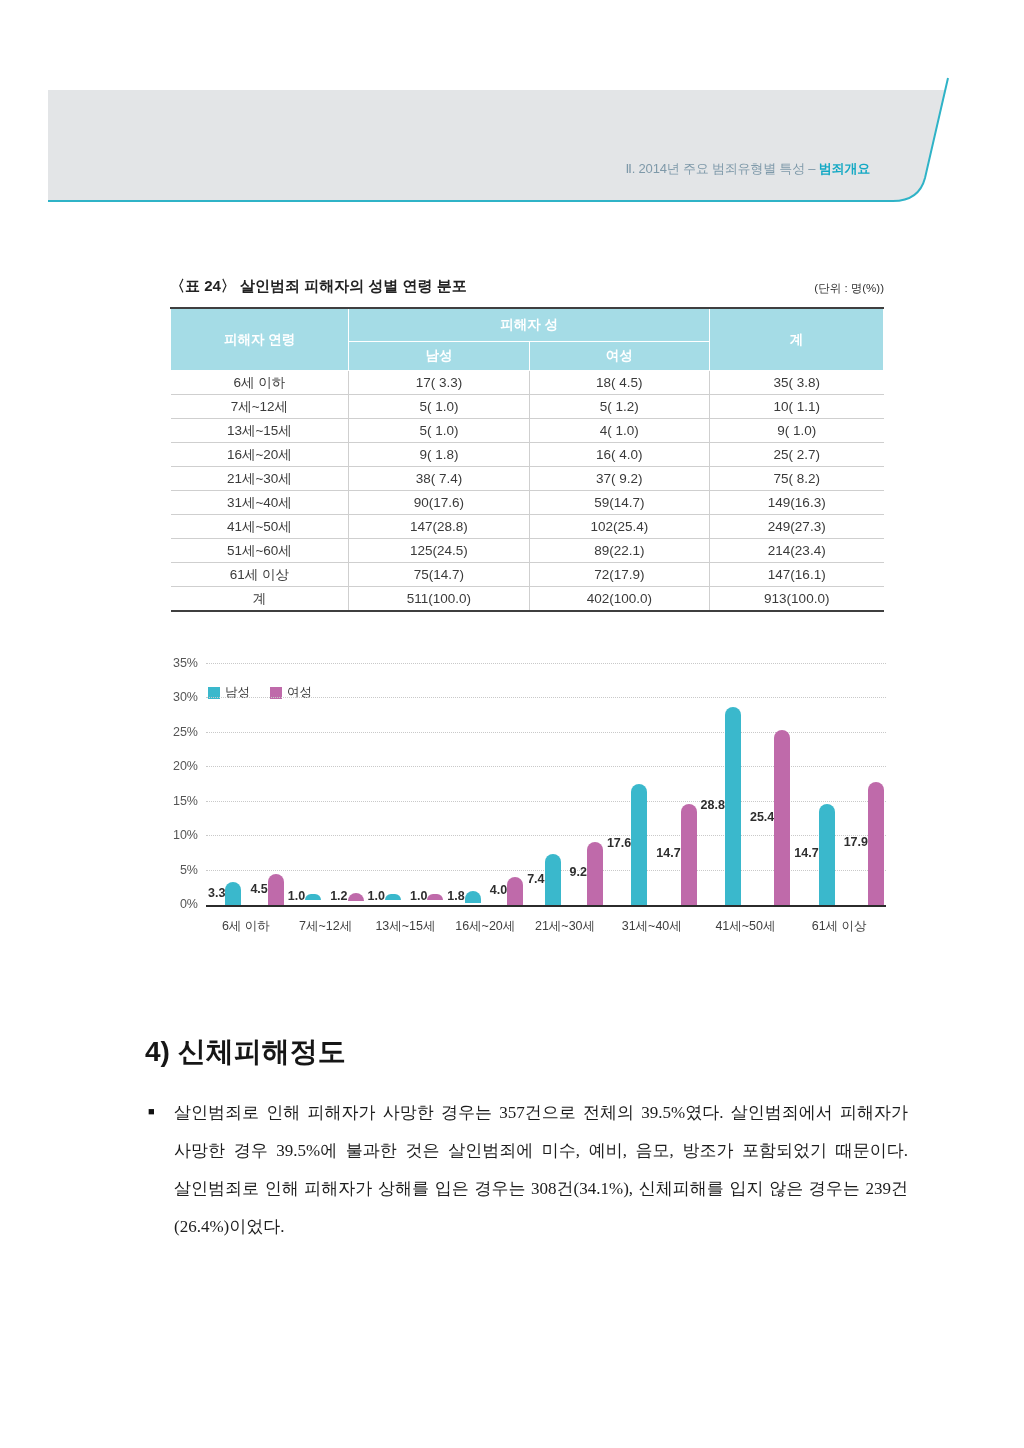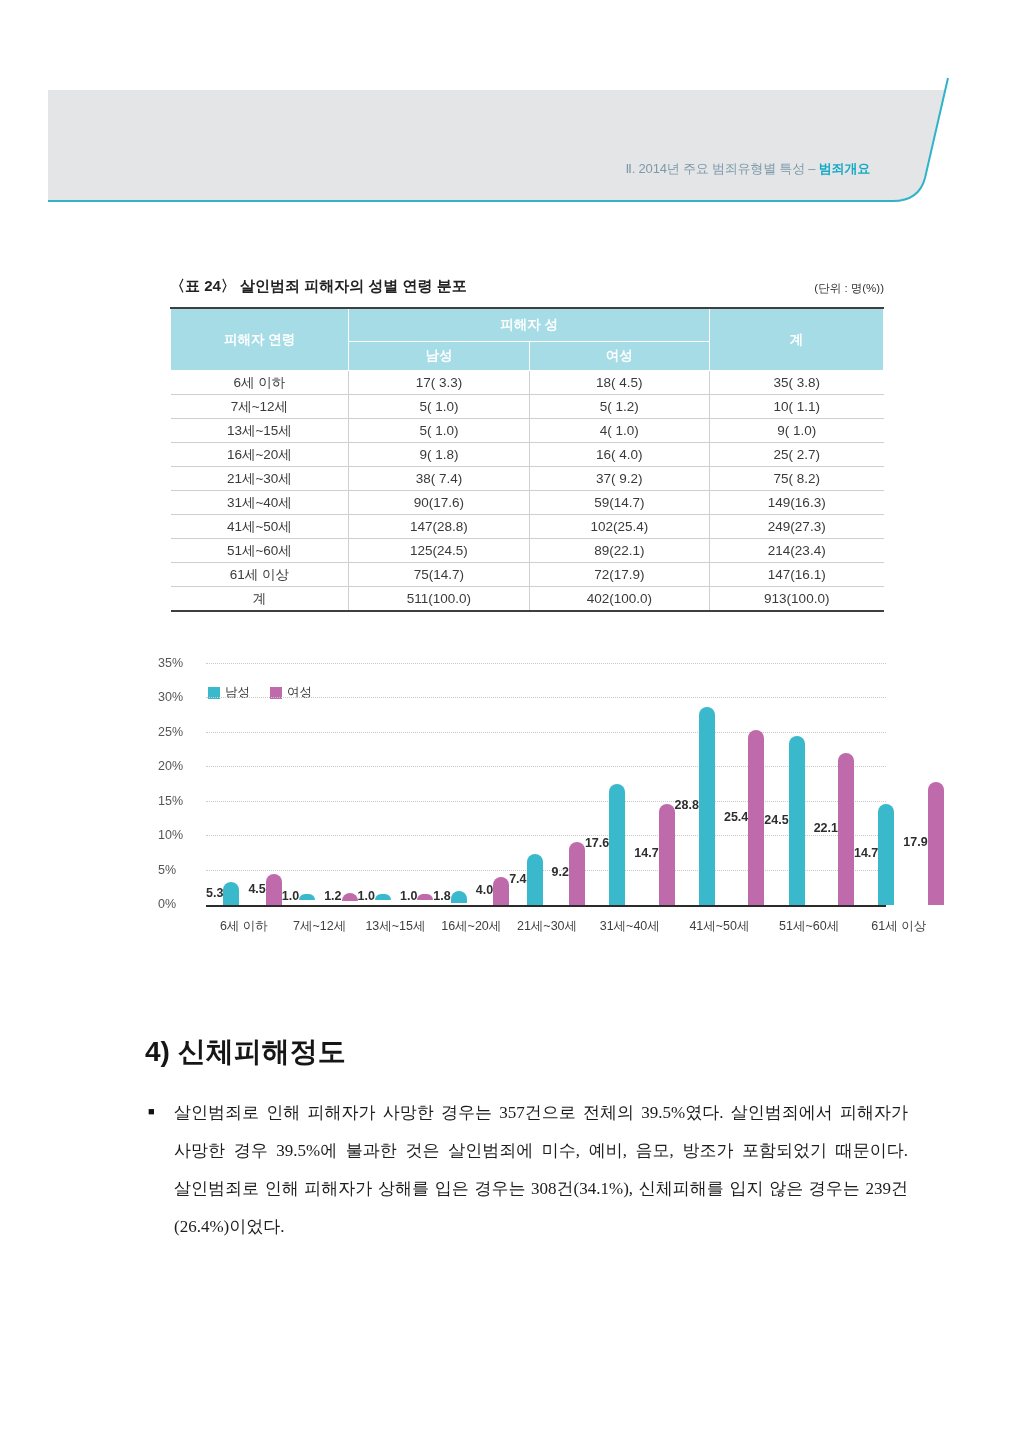--- a/index.html
+++ b/index.html
@@ -26,21 +26,21 @@
   #vic-table td{font-size:13.5px;color:#3a3a3a;text-align:center;height:23px;
     border-top:1px solid #cfcfcf;padding:0 4px;}
   #vic-table td + td{border-left:1px solid #cfcfcf;}
   #vic-table tbody tr:first-child td{border-top:none;}
 
   
   #chart{position:absolute;top:652px;left:158px;width:730px;height:300px;}
   #plot{position:absolute;left:48px;top:12px;right:2px;bottom:45px;
     border-bottom:2px solid #2b2b2b;display:flex;justify-content:space-around;align-items:flex-end;}
   .gridline{position:absolute;left:0;right:0;height:0;border-top:1px dotted #c9c9c9;}
-  .ytick{position:absolute;left:0;width:40px;font-size:12.5px;color:#555;}
+  .ytick{position:absolute;left:0;width:40px;text-align:right;font-size:12.5px;color:#555;}
   #legend{position:absolute;left:50px;top:32px;display:flex;gap:20px;align-items:center;}
   .legend-item{display:flex;align-items:center;gap:5px;font-size:12.5px;color:#333;}
   .legend-swatch{width:12px;height:12px;display:inline-block;}
   .bargroup{position:relative;display:flex;gap:9px;align-items:flex-end;}
   .barwrap{display:flex;align-items:center;}
   .barvalue{font-size:12.5px;font-weight:700;color:#2e2e2e;margin-bottom:2px;white-space:nowrap;}
   .bar{width:16px;border-radius:8px 8px 0 0;}
   .xlabel{position:absolute;bottom:-30px;left:50%;transform:translateX(-50%);
     white-space:nowrap;font-size:12.5px;color:#3f3f3f;}
 
@@ -172,21 +172,21 @@
     <div id="plot">
         <div class="gridline" style="bottom: 241px;"></div>
         <div class="gridline" style="bottom: 206.571px;"></div>
         <div class="gridline" style="bottom: 172.143px;"></div>
         <div class="gridline" style="bottom: 137.714px;"></div>
         <div class="gridline" style="bottom: 103.286px;"></div>
         <div class="gridline" style="bottom: 68.8571px;"></div>
         <div class="gridline" style="bottom: 34.4286px;"></div>
         <div class="bargroup">
           <div class="barwrap">
-            <div class="barvalue">5.3</div>
+            <div class="barvalue">3.3</div>
             <div class="bar" style="height: 22.7229px; background: rgb(58, 184, 204);"></div>
           </div>
           <div class="barwrap">
             <div class="barvalue">4.5</div>
             <div class="bar" style="height: 30.9857px; background: rgb(191, 106, 170);"></div>
           </div>
           <div class="xlabel">6세 이하</div>
         </div>
         <div class="bargroup">
           <div class="barwrap">
@@ -246,31 +246,20 @@
         <div class="bargroup">
           <div class="barwrap">
             <div class="barvalue">28.8</div>
             <div class="bar" style="height: 198.309px; background: rgb(58, 184, 204);"></div>
           </div>
           <div class="barwrap">
             <div class="barvalue">25.4</div>
             <div class="bar" style="height: 174.897px; background: rgb(191, 106, 170);"></div>
           </div>
           <div class="xlabel">41세~50세</div>
-        </div>
-        <div class="bargroup">
-          <div class="barwrap">
-            <div class="barvalue">24.5</div>
-            <div class="bar" style="height: 168.7px; background: rgb(58, 184, 204);"></div>
-          </div>
-          <div class="barwrap">
-            <div class="barvalue">22.1</div>
-            <div class="bar" style="height: 152.174px; background: rgb(191, 106, 170);"></div>
-          </div>
-          <div class="xlabel">51세~60세</div>
         </div>
         <div class="bargroup">
           <div class="barwrap">
             <div class="barvalue">14.7</div>
             <div class="bar" style="height: 101.22px; background: rgb(58, 184, 204);"></div>
           </div>
           <div class="barwrap">
             <div class="barvalue">17.9</div>
             <div class="bar" style="height: 123.254px; background: rgb(191, 106, 170);"></div>
           </div>

